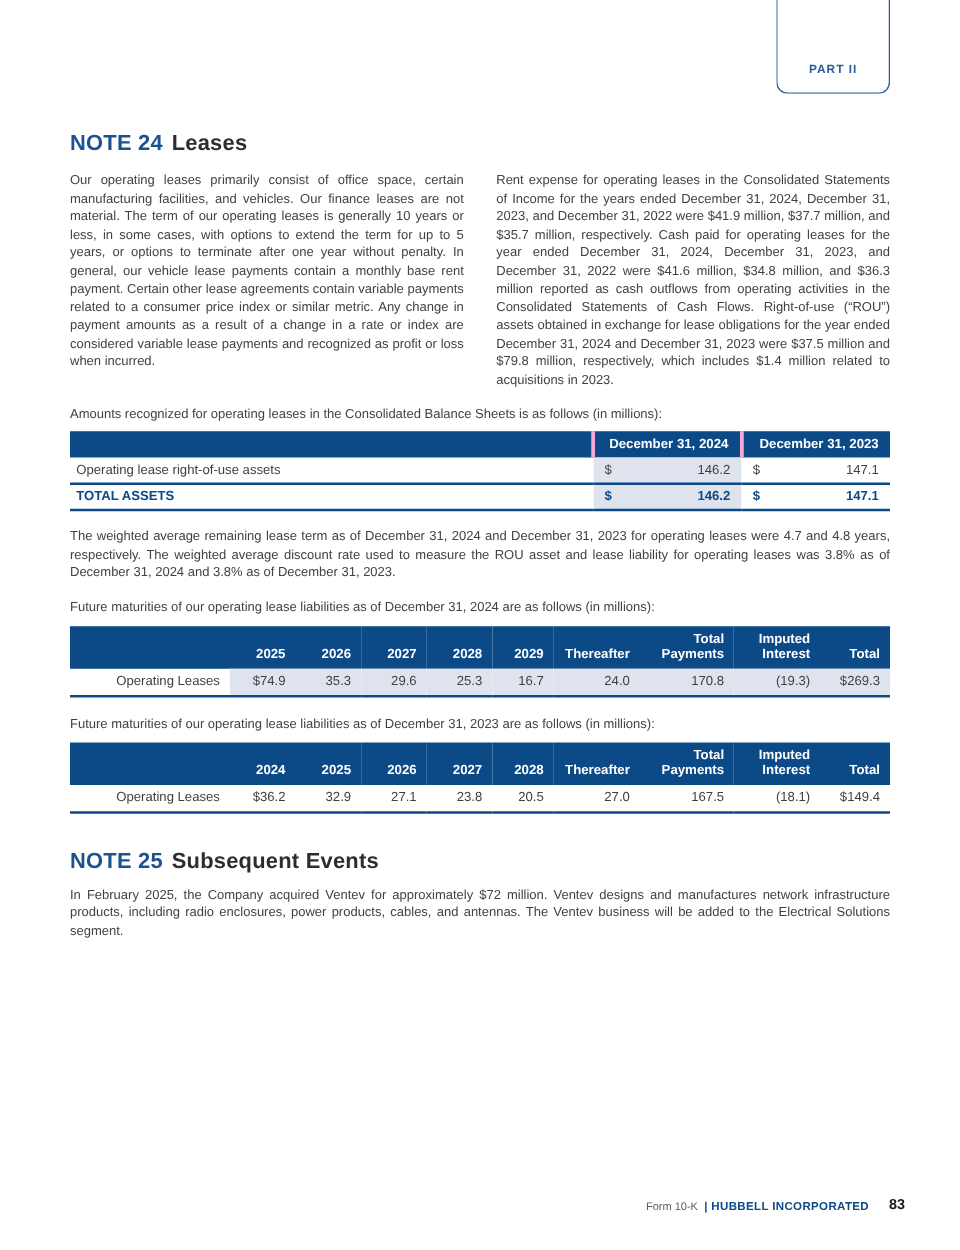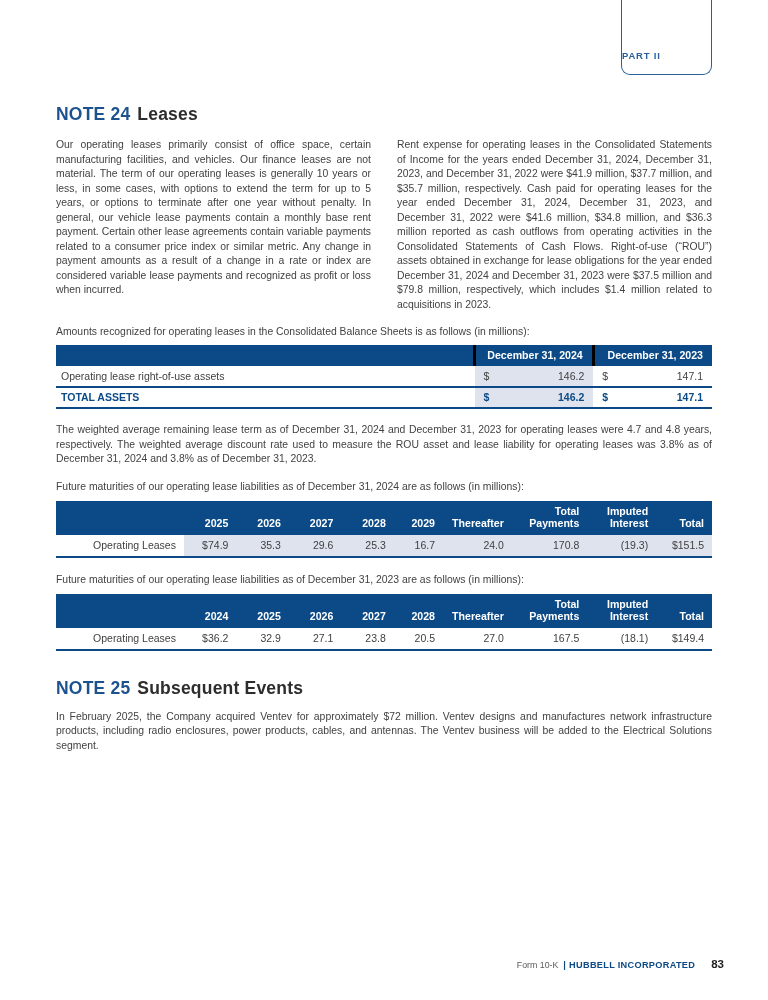--- a/index.html
+++ b/index.html
@@ -1,40 +1,40 @@
 <!DOCTYPE html>
 <html><head>
 <meta charset="utf-8">
 <style>
   * { margin:0; padding:0; box-sizing:border-box; }
   html,body { width:768px; height:1000px; background:#ffffff;
     font-family:"Liberation Sans", sans-serif; color:#3d3d3d; position:relative; overflow:hidden; }
 
   .part-tab { position:absolute; top:0; right:56px; width:91px; height:75px;
     border:1.5px solid #2a6099; border-top:none; border-radius:0 0 9px 9px;
-    display:flex; align-items:flex-end; padding-bottom:13px; }
+    display:flex; align-items:flex-end; justify-content:center; padding-bottom:13px; }
   .part-tab span { color:#2a6099; font-weight:bold; font-size:9.5px; letter-spacing:.8px; }
 
   .content { position:absolute; left:56px; right:56px; top:0; }
 
   .note-heading { margin-top:104px; font-size:17.5px; letter-spacing:.2px; }
   .note-heading .num { color:#1c538f; font-weight:bold; margin-right:7px; }
   .note-heading .ttl { color:#2d2d2d; font-weight:bold; }
 
   .two-col { display:flex; gap:26px; margin-top:13px; }
   .two-col p { flex:1; font-size:10.4px; line-height:14.5px; text-align:justify; color:#424242; }
 
   .intro { margin-top:14px; font-size:10.4px; color:#424242; }
 
   
   table { width:100%; border-collapse:collapse; }
   .bt1 { margin-top:8px; font-size:10.5px; color:#3f3f3f; }
   .bt1 thead th { background:#0b4a87; color:#fff; font-weight:bold; font-size:10.6px;
     text-align:right; padding:4px 9px 5px; }
-  .bt1 thead th.sep { border-right:3px solid #000000; }
+  .bt1 thead th.sep { border-right:3px solid #f9a8d4; }
   .bt1 td { padding:3.5px 9px 4px; }
   .bt1 td.lbl { text-align:left; padding-left:5px; }
   .bt1 .cellflex { display:flex; justify-content:space-between; }
   .shade { background:#dfe3ee; }
   .row-norm td { border-bottom:1px solid #a9b0ba; }
   .row-strong td { border-bottom:2px solid #0b4a87; }
   .row-total td { color:#0b4a87; font-weight:bold; }
 
   
   .bt2 { margin-top:9px; font-size:10.5px; color:#3f3f3f; }
@@ -157,21 +157,21 @@
       <tr>
         <td class="lbl">Operating Leases</td>
         <td class="shade">$74.9</td>
         <td class="shade">35.3</td>
         <td class="shade">29.6</td>
         <td class="shade">25.3</td>
         <td class="shade">16.7</td>
         <td class="shade">24.0</td>
         <td class="shade">170.8</td>
         <td class="shade">(19.3)</td>
-        <td class="shade">$151.5</td>
+        <td class="shade">$269.3</td>
       </tr>
     </tbody>
   </table>
 
   <p class="intro mt16">Future maturities of our operating lease liabilities as of December 31, 2023 are as follows (in millions):</p>
 
   <table class="bt2">
     <colgroup>
         <col style="width:19.5%">
         <col style="width:8%">

